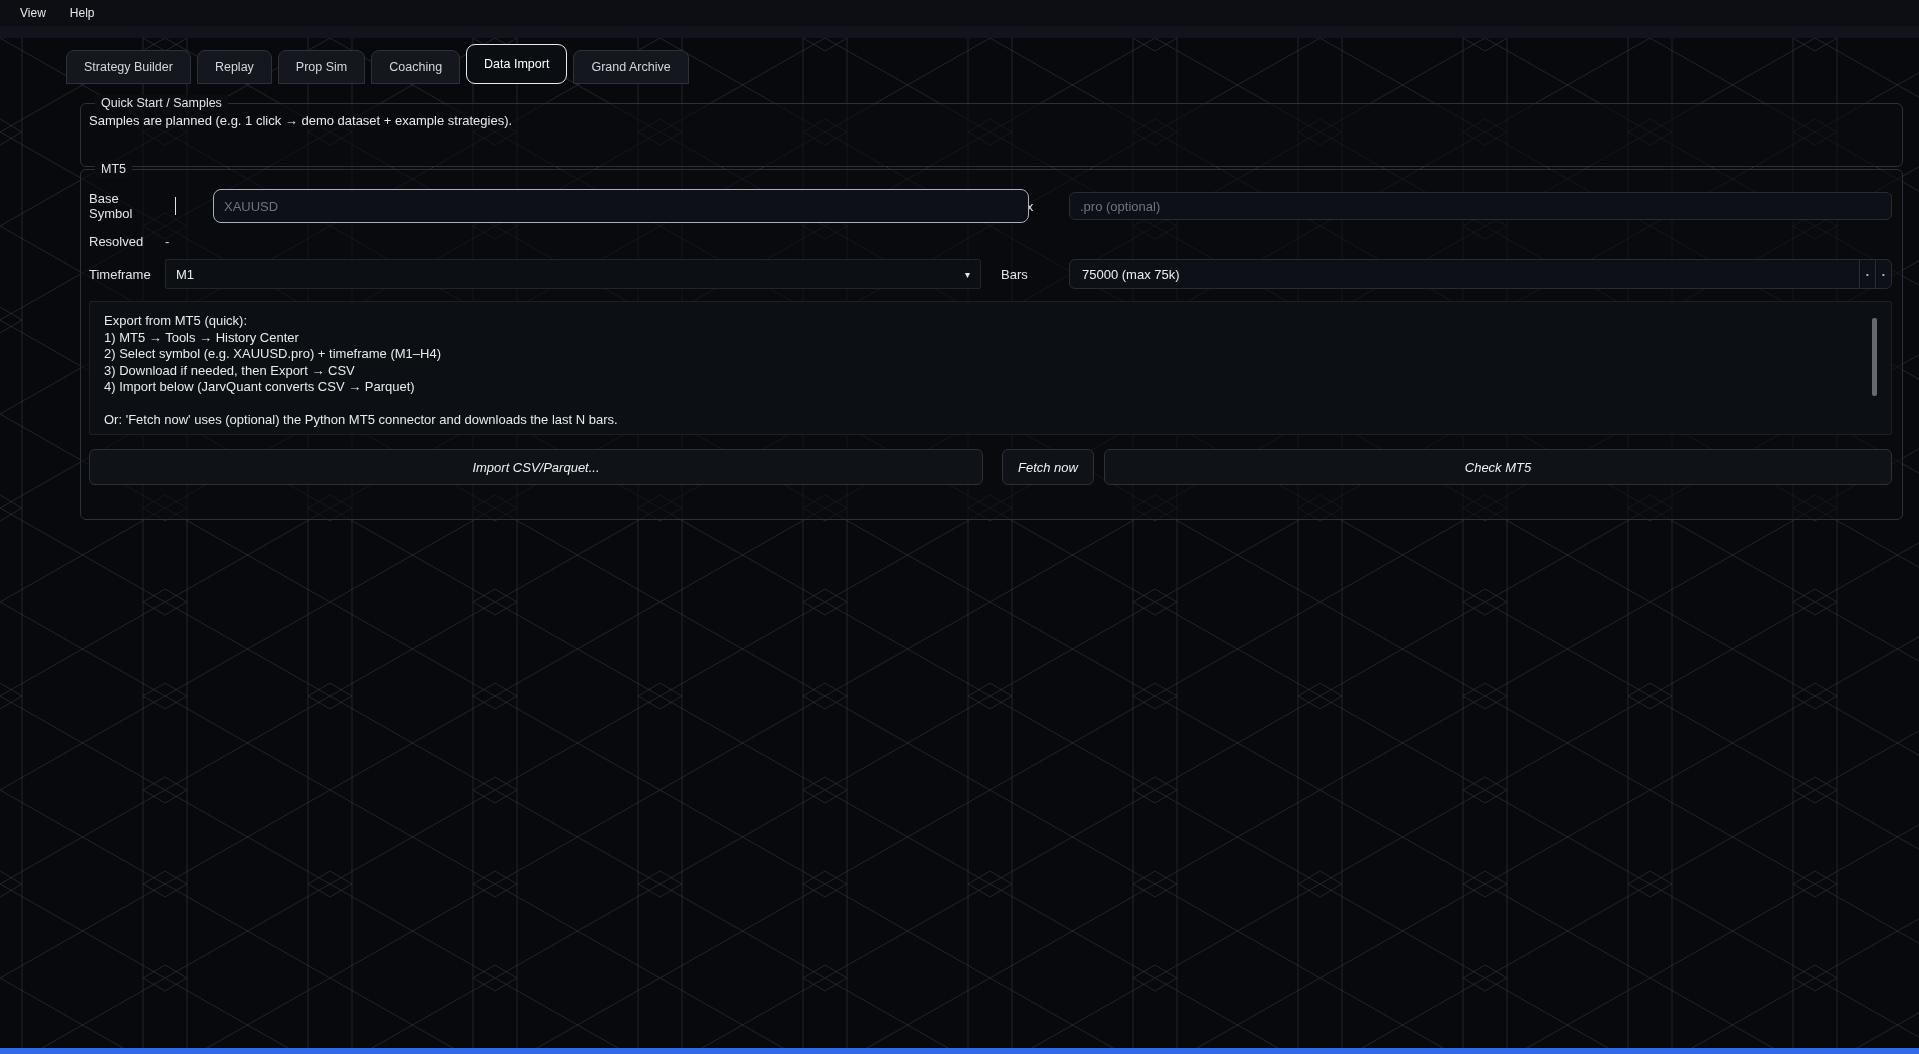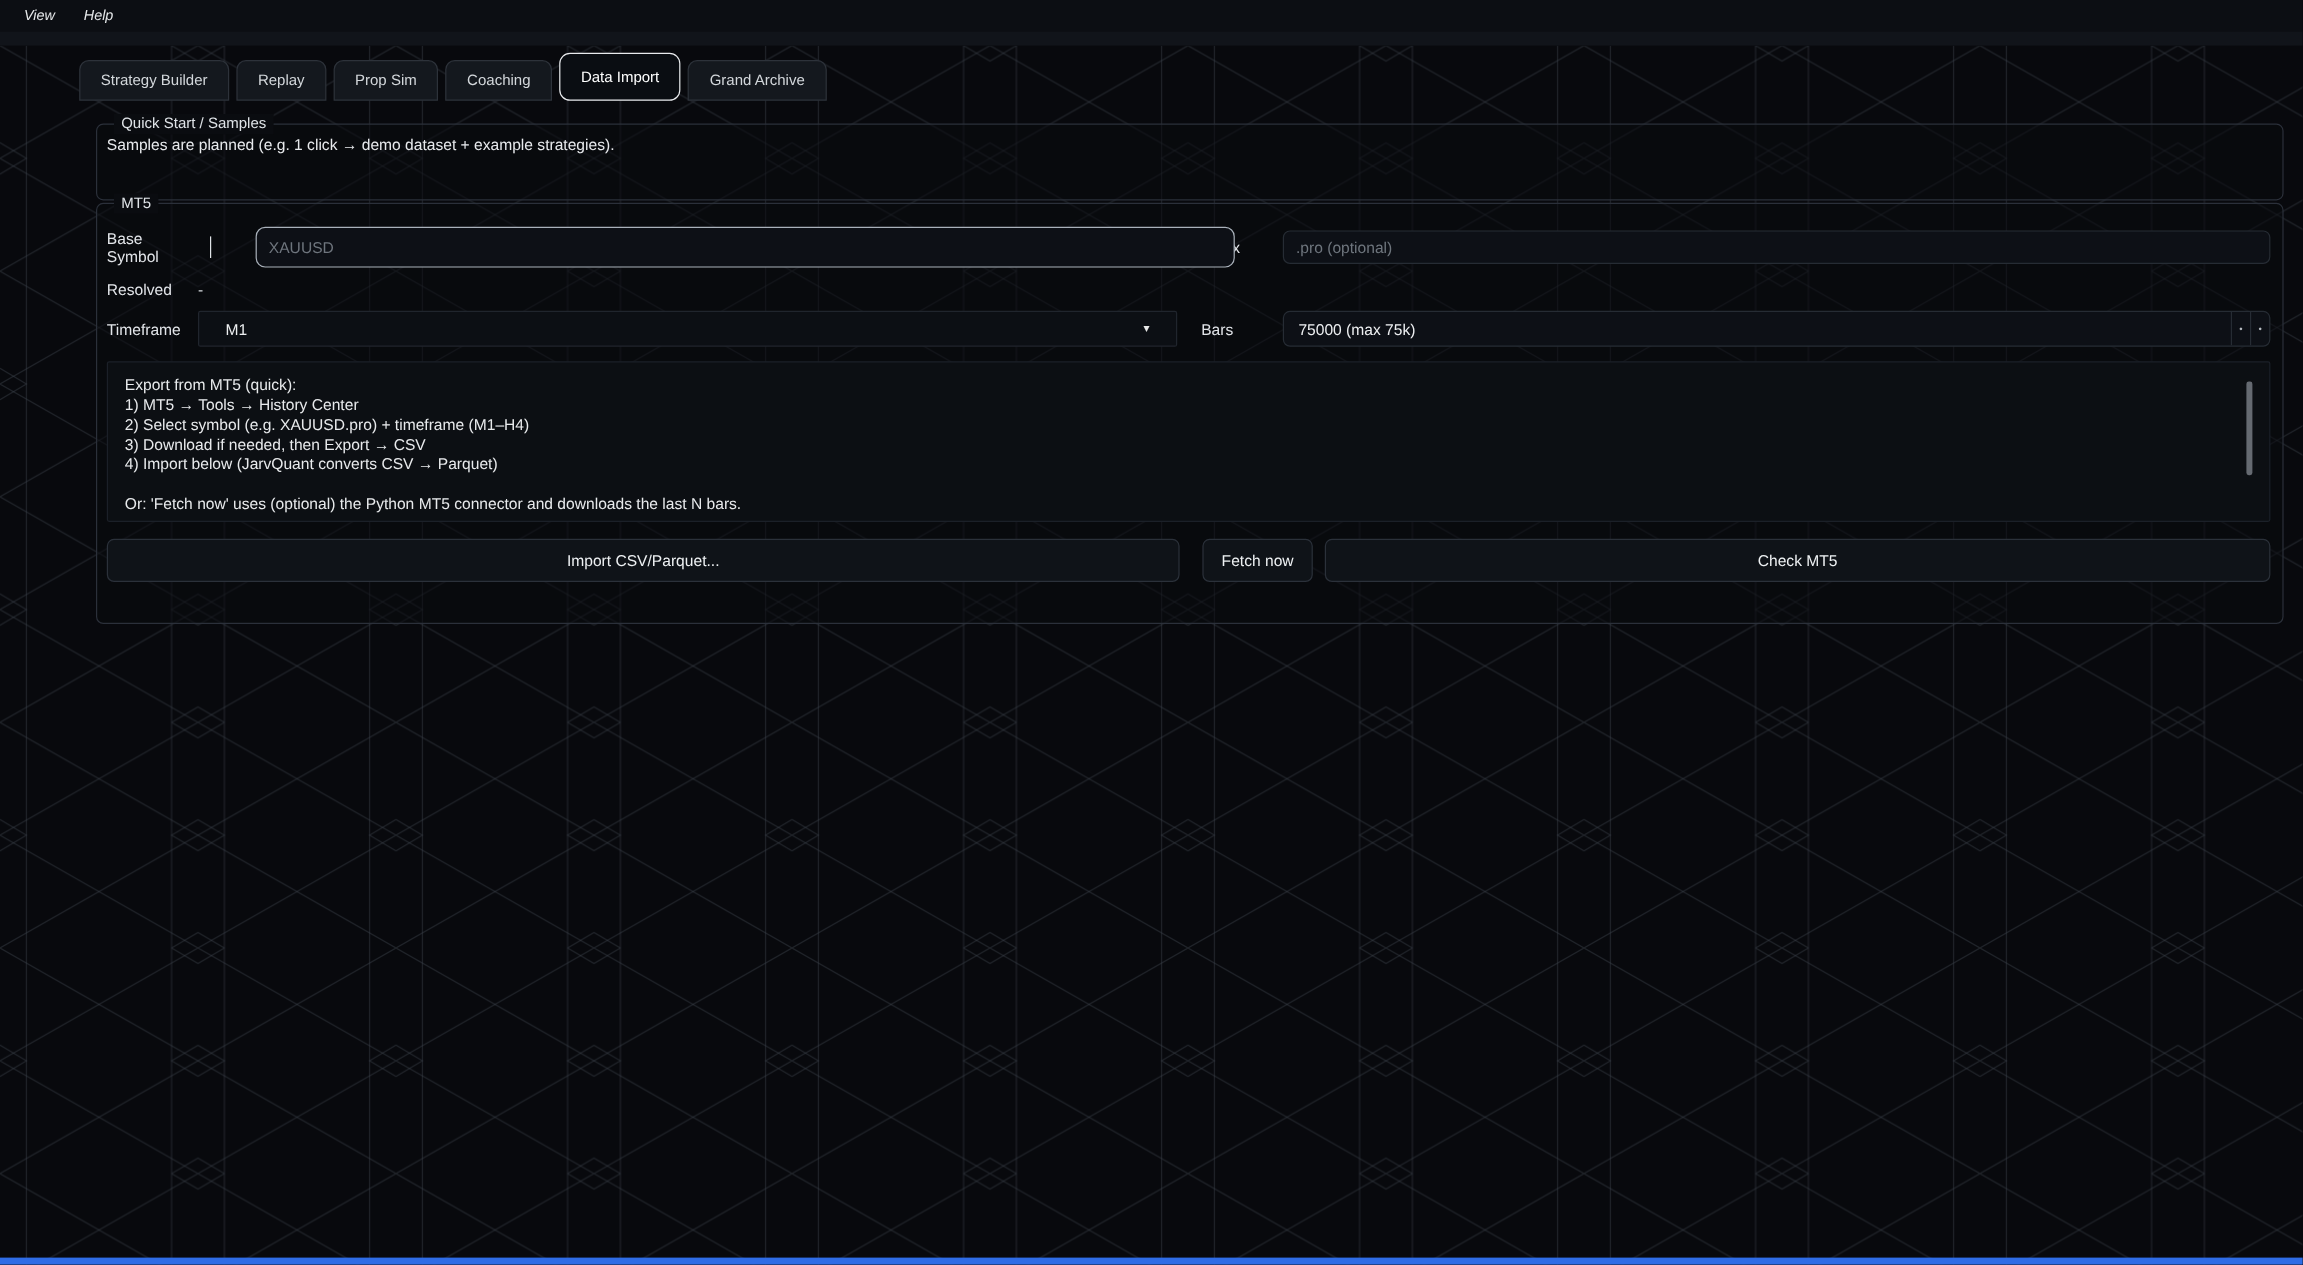--- a/index.html
+++ b/index.html
@@ -10,21 +10,21 @@
     font-family: "Liberation Sans", sans-serif;
     color: #e8eaed;
   }
   
   .bg-pattern { position: absolute; top: 38px; left: 0; width: 1919px; height: 1016px; z-index: 0; }
   
   .menubar {
     position: absolute; top: 0; left: 0; width: 100%; height: 26px;
     background: #0c0e13; display: flex; align-items: center; padding-left: 10px; gap: 4px; z-index: 5;
   }
-  .menu-item { font-size: 12px; color: #e6e8ea; padding: 3px 10px; cursor: default; font-style: italic; }
+  .menu-item { font-size: 12px; color: #e6e8ea; padding: 3px 10px; cursor: default; }
   .substrip { position: absolute; top: 26px; left: 0; width: 100%; height: 12px; background: #11141a; z-index: 4; }
   .content { position: absolute; top: 38px; left: 0; right: 0; bottom: 0; z-index: 2; }
   
   .tabs-row { position: absolute; top: 4px; left: 66px; display: flex; align-items: flex-end; gap: 6px; height: 42px; }
   .tab {
     background: #14181e; border: 1px solid #2d323a; border-radius: 8px 8px 0 0;
     color: #d3d7db; font-size: 12.5px; padding: 0 17px; height: 34px;
     display: flex; align-items: center; cursor: pointer; white-space: nowrap;
   }
   .tab.active {
@@ -59,21 +59,21 @@
     font-family: "Liberation Sans", sans-serif;
   }
   .text-input::placeholder { color: #6e757d; opacity: 1; }
   .text-input.focused { border: 1.5px solid #a9b1ba; margin-left: 48px; }
   .input-wrap.grow { flex: 1 1 auto; width: auto; height: 28px; }
   .input-wrap.grow .text-input { border-radius: 6px; }
   .caret { position: absolute; left: 10px; top: 8px; width: 1px; height: 18px; background: #dfe3e7; }
   .resolved-value { font-size: 13px; color: #d6dade; }
   .combo {
     width: 816px; height: 30px; background: #0c0f14; border: 1px solid #20252d;
-    display: flex; align-items: center; padding: 0 22px; font-size: 13px; color: #eceef0;
+    display: flex; align-items: center; padding: 0 10px; font-size: 13px; color: #eceef0;
     justify-content: space-between; cursor: pointer; flex: 0 0 auto; border-radius: 2px;
   }
   .combo-arrow { font-size: 10px; color: #e8e8e8; }
   .spinbox {
     flex: 1 1 auto; height: 30px; background: #0d1016; border: 1px solid #262c34;
     border-radius: 6px; display: flex; align-items: center; color: #eceef0; font-size: 13px;
     overflow: hidden;
   }
   .spin-text { flex: 1 1 auto; padding: 0 12px; }
   .spin-btn {
@@ -91,21 +91,21 @@
   }
   .ta-scrollthumb {
     position: absolute; right: 14px; top: 16px; width: 5px; height: 78px;
     background: #757a82; border-radius: 2px; opacity: .85; cursor: pointer;
   }
   
   .btnrow { top: 279px; height: 36px; gap: 0; }
   .btn {
     height: 36px; background: #0f1318; border: 1px solid #2b313a; border-radius: 6px;
     color: #eef1f3; font-size: 13px; display: flex; align-items: center; justify-content: center;
-    cursor: pointer; font-family: "Liberation Sans", sans-serif;
+    cursor: pointer; font-family: "Liberation Sans", sans-serif; font-style: italic;
   }
   .btn-import { width: 894px; flex: 0 0 auto; }
   .btn-fetch { width: 92px; flex: 0 0 auto; margin-left: 19px; }
   .btn-check { flex: 1 1 auto; margin-left: 10px; }
   
   .bottom-bar { position: absolute; left: 0; bottom: 0; width: 100%; height: 6px; z-index: 6; }
 </style>
 </head>
 <body>
 

